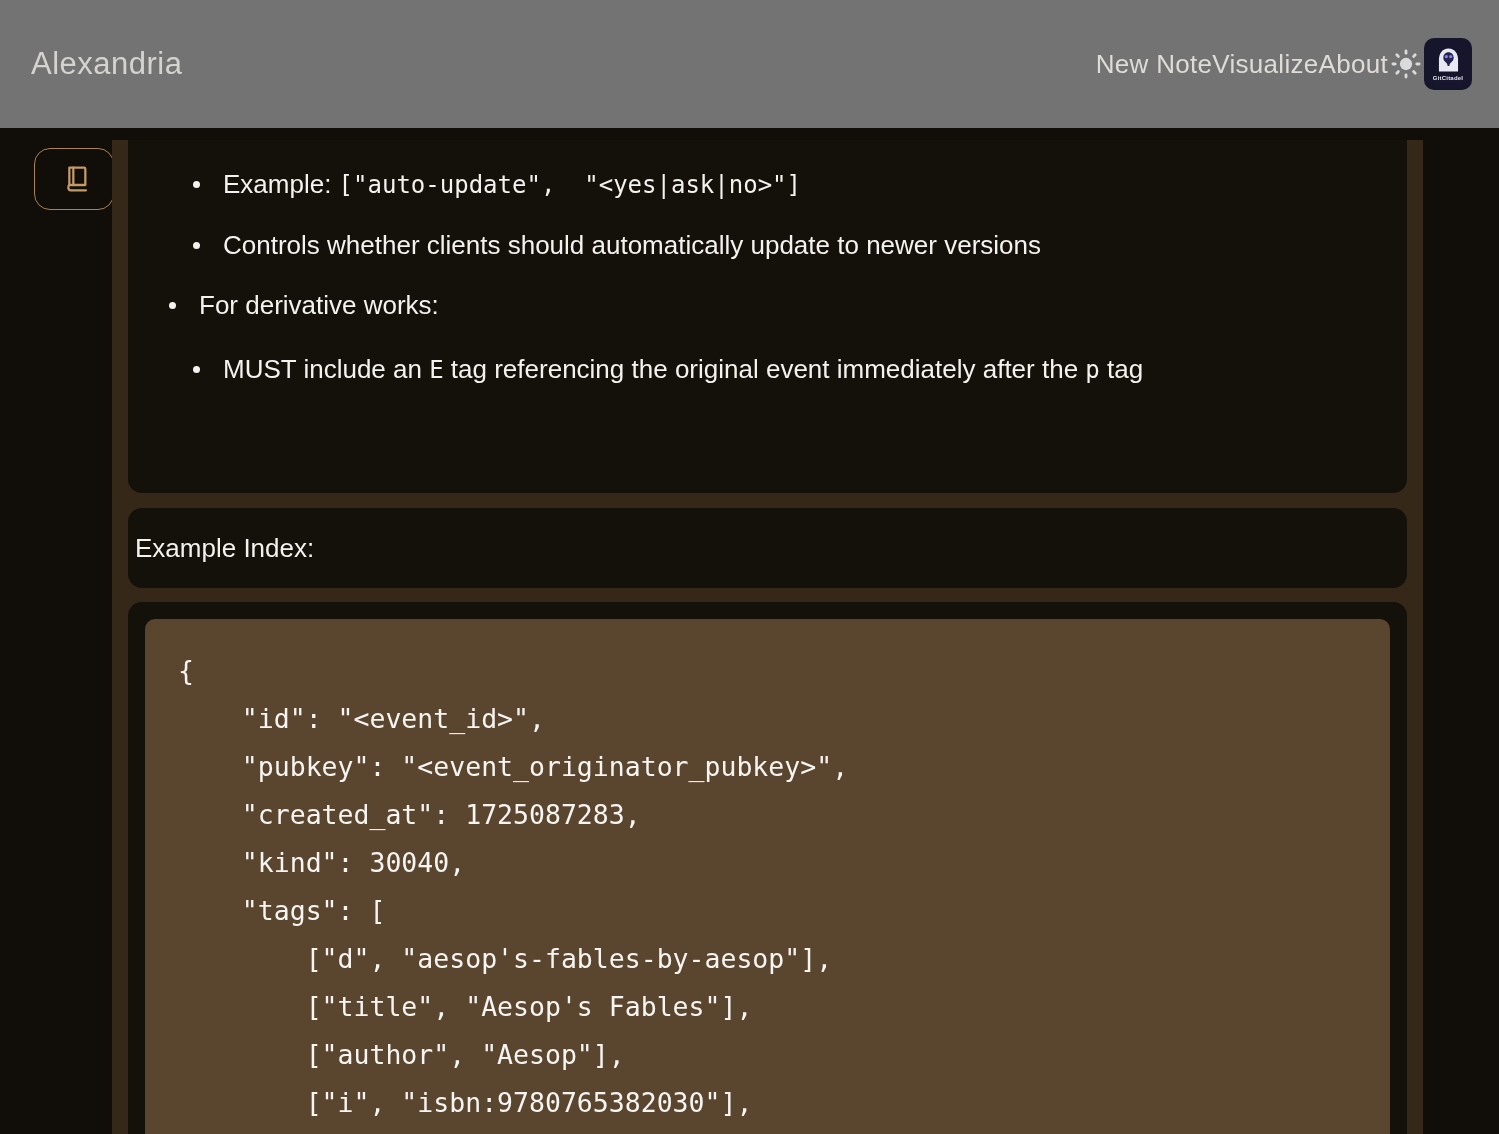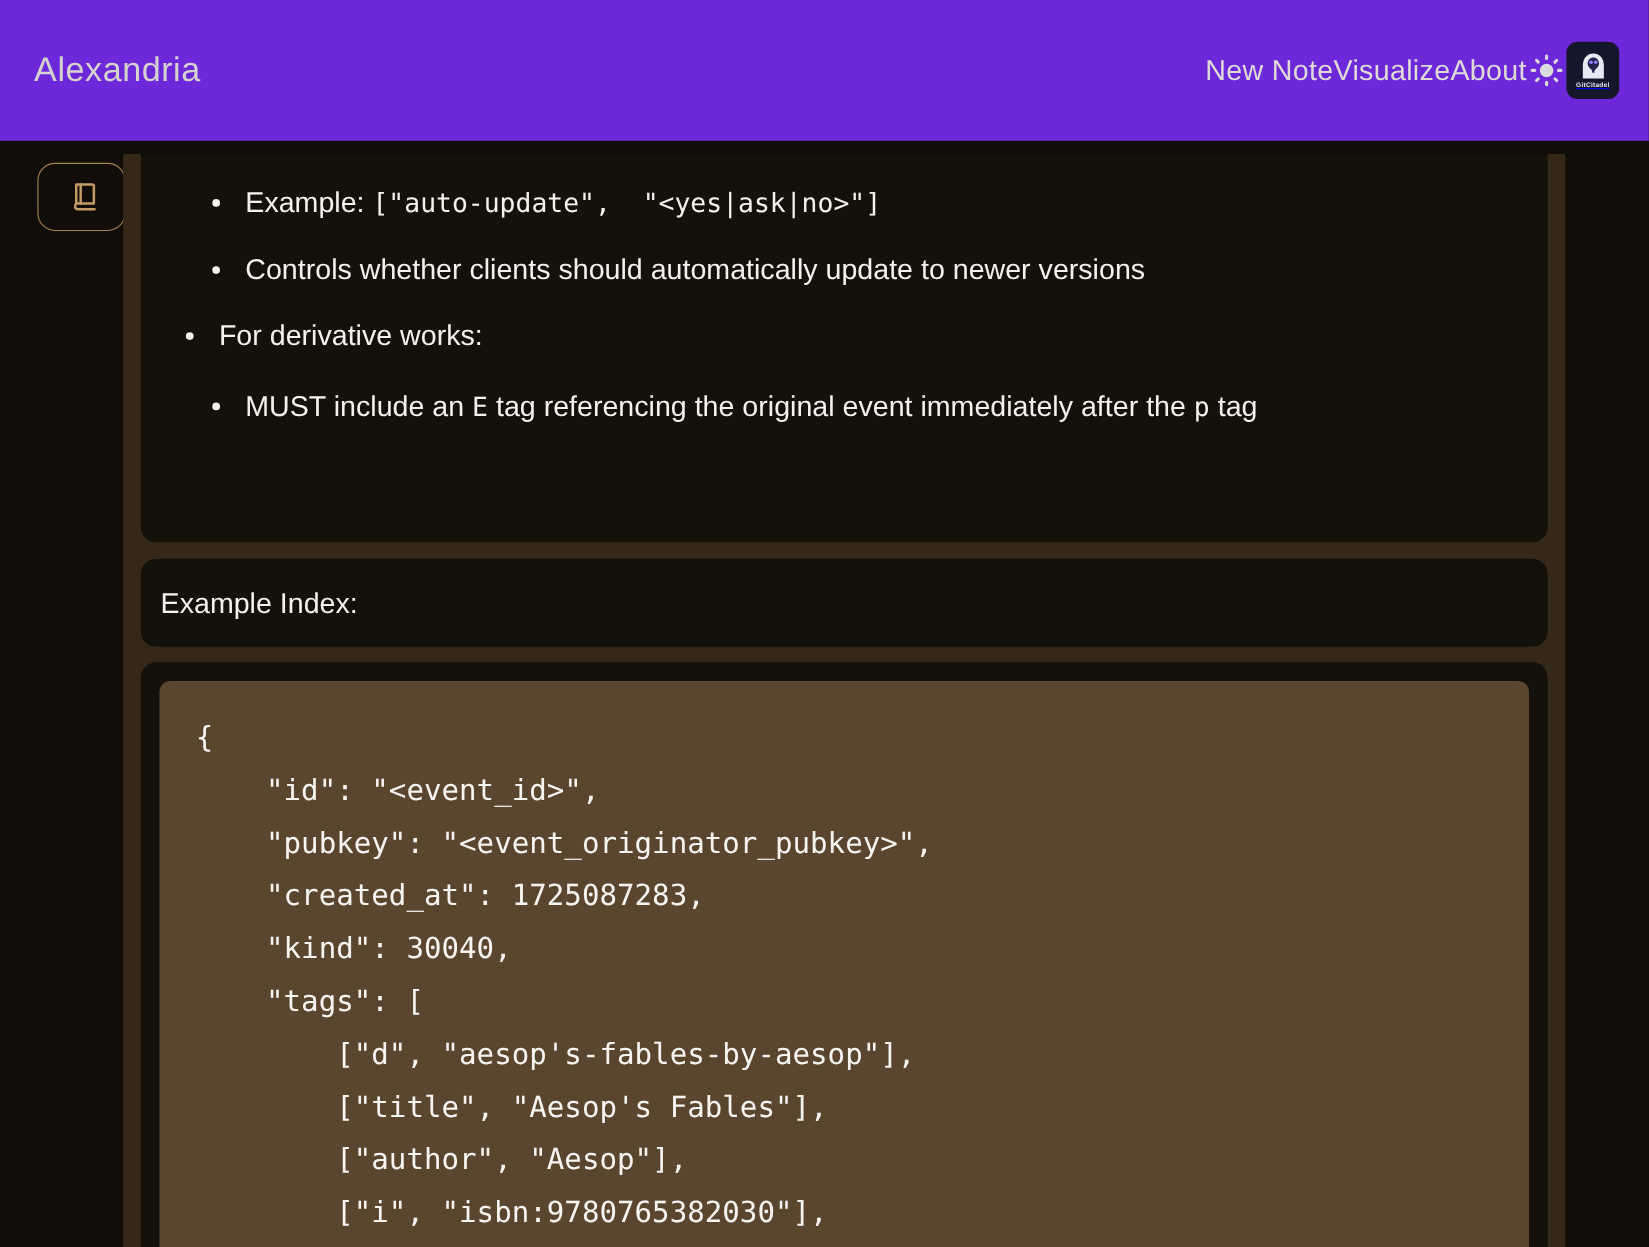--- a/index.html
+++ b/index.html
@@ -3,21 +3,21 @@
 <meta charset="utf-8">
 <style>
   * { margin:0; padding:0; box-sizing:border-box; }
   html,body { width:1499px; height:1134px; background:#110d08; overflow:hidden;
               font-family:"Liberation Sans", sans-serif; }
   body { position:relative; }
 
   
   .app-header { position:absolute; top:0; left:0; width:1499px; height:128px;
                 display:flex; align-items:center; justify-content:space-between;
-                background:#6d28d9; }
+                background:#737373; }
   .brand { margin-left:31px; font-size:31px; font-weight:400; color:#d5d3d0;
            letter-spacing:0.5px; }
   .nav-group { display:flex; align-items:center; margin-right:27px; }
   .nav-link { font-size:26px; color:#dedcd9; letter-spacing:0.3px; cursor:pointer;
               text-decoration:none; background:none; border:none;
               font-family:"Liberation Sans", sans-serif; }
   .theme-btn { background:none; border:none; cursor:pointer; display:flex;
                align-items:center; justify-content:center; width:36px; height:36px; }
   .logo-badge { width:48px; height:52px; border-radius:10px; background:#15152b;
                 display:flex; flex-direction:column; align-items:center;
@@ -39,21 +39,21 @@
   .bullet-row { display:flex; margin-bottom:20px; }
   .bullet-row.lvl1 { padding-left:41px; margin-top:5px; margin-bottom:24px; }
   .bullet-row.lvl2 { padding-left:65px; }
   .dot { flex:0 0 7px; width:7px; height:7px; border-radius:50%; background:#f4f2ef;
          margin:17px 23px 0 0; }
   .bullet-text { font-size:26px; line-height:40px; color:#f4f2ef; white-space:pre-wrap; }
   .inline-code { font-family:"DejaVu Sans Mono", monospace; font-size:24px;
                  color:#f4f2ef; white-space:pre; }
 
   .label-card { margin-top:15px; height:80px; border-radius:14px; display:flex;
-                align-items:center; padding-left:18px; }
+                align-items:center; padding-left:7px; }
   .label-card .label { font-size:26px; color:#f4f2ef; }
 
   .code-card { margin-top:14px; height:560px; border-radius:14px 14px 0 0;
                padding:17px 17px 0 17px; }
   .code-block { background:#5a452f; border-radius:10px; height:543px;
                 padding:28px 20px 0 33px; overflow:hidden; }
   .code-block pre { font-family:"DejaVu Sans Mono", monospace; font-size:26.5px;
                     line-height:48px; color:#f7f5f2; }
 </style>
 </head>

